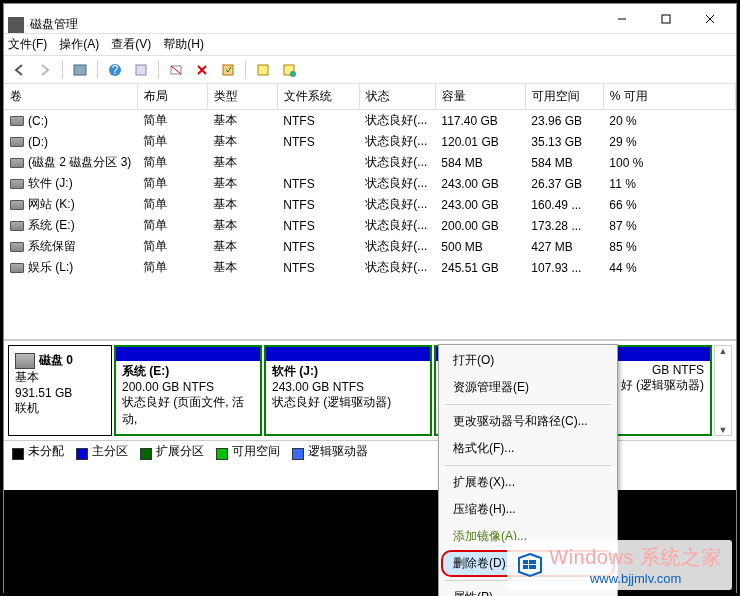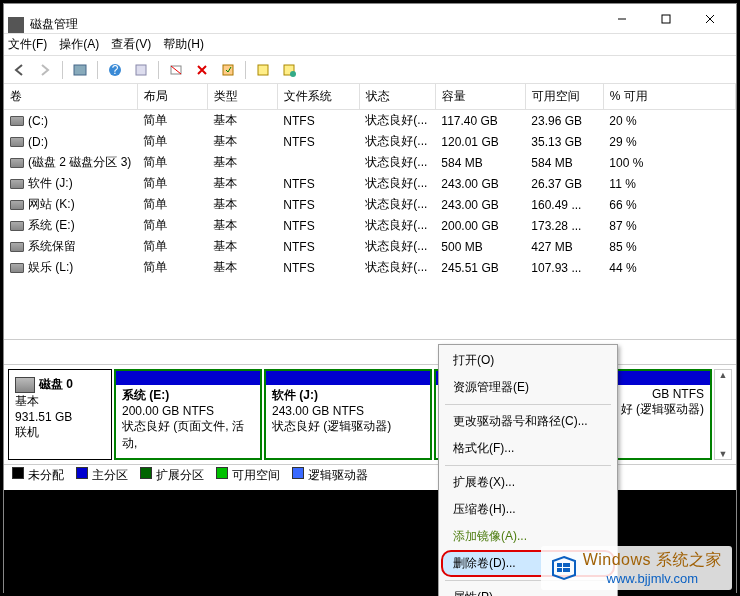--- a/index.html
+++ b/index.html
@@ -13,48 +13,48 @@
     .menubar { height: 22px; display: flex; align-items: center; padding: 0 4px; gap: 12px; border-bottom: 1px solid #e0e0e0; }
     .menubar span { cursor: default; }
     .toolbar { height: 28px; display: flex; align-items: center; padding: 0 4px; gap: 4px; border-bottom: 1px solid #e0e0e0; }
     .tb-btn { width: 22px; height: 22px; display: flex; align-items: center; justify-content: center; border: 1px solid transparent; }
     .tb-sep { width: 1px; height: 18px; background: #ccc; margin: 0 2px; }
     .table-container { flex: 0 0 auto; height: 256px; overflow: hidden; border-bottom: 1px solid #ccc; }
     .vol-table { width: 100%; border-collapse: collapse; }
     .vol-table th { text-align: left; font-weight: normal; padding: 4px 6px; background: #fff; border-right: 1px solid #e0e0e0; border-bottom: 1px solid #e0e0e0; white-space: nowrap; }
     .vol-table td { padding: 2px 6px; white-space: nowrap; }
     .vol-icon { display: inline-block; width: 14px; height: 10px; background: linear-gradient(#aaa,#888); border: 1px solid #555; border-radius: 1px; margin-right: 4px; vertical-align: middle; }
-    .disk-view { flex: 0 0 auto; height: 100px; padding: 4px; display: flex; gap: 2px; border-top: 1px solid #ccc; position: relative; margin-top: 24px; }
+    .disk-view { flex: 0 0 auto; height: 100px; padding: 4px; display: flex; gap: 2px; border-top: 1px solid #ccc; position: relative; }
     .disk-info { width: 104px; border: 1px solid #000; padding: 6px; background: #fff; }
     .disk-info .d-icon { display:inline-block; width: 20px; height: 16px; background: linear-gradient(#bbb,#888); border:1px solid #444; vertical-align: middle; margin-right: 4px; }
     .partitions { flex: 1; display: flex; gap: 2px; }
     .part { border: 2px solid #008000; position: relative; padding: 4px 6px; background: #fff; overflow: hidden; }
     .part .top-band { position: absolute; top:0; left:0; right:0; height: 14px; background: #0000d0; }
     .part.selected { border: 2px solid #008000; }
     .part .part-body { position: relative; margin-top: 12px; }
     .part-title { font-weight: bold; }
     .scroll-ind { width: 18px; border:1px solid #ccc; display:flex; flex-direction:column; justify-content:space-between; align-items:center; }
     .scroll-ind span { font-size: 9px; color:#555; }
     .legend { height: 22px; border-top: 1px solid #ccc; display: flex; align-items: center; gap: 12px; padding: 0 8px; }
-    .legend-item { display: flex; align-items: flex-start; gap: 4px; }
+    .legend-item { display: flex; align-items: flex-end; gap: 4px; }
     .lg { width: 12px; height: 12px; border:1px solid #333; }
     .lg-unalloc { background: #000; }
     .lg-primary { background: #0000d0; }
     .lg-extended { background: #006400; }
     .lg-free { background: #00c000; }
     .lg-logical { background: #3a6aff; }
     .context-menu { position: absolute; top: 344px; left: 438px; width: 180px; background: #f8f8f8; border: 1px solid #a0a0a0; box-shadow: 2px 2px 4px rgba(0,0,0,0.3); padding: 2px; z-index: 100; }
     .cm-item { padding: 5px 12px; cursor: default; }
     .cm-item.disabled { color: #4d7c0f; }
     .cm-item.highlight { background: #cde8ff; }
     .cm-sep { height: 1px; background: #d0d0d0; margin: 3px 4px; }
     .cm-item.boxed { border: 2px solid #d00; border-radius: 10px; padding: 3px 10px; }
     .watermark { position: absolute; bottom: 6px; right: 8px; display: flex; align-items: center; gap: 6px; background: rgba(255,255,255,0.85); padding: 4px 10px; border-radius: 3px; z-index: 200; }
     .wm-icon { width: 26px; height: 26px; display:flex; align-items:center; justify-content:center; }
-    .wm-text .line1 { color: #a16207; font-size: 16px; letter-spacing: 0.5px; }
+    .wm-text .line1 { color: #fca5a5; font-size: 20px; letter-spacing: 0.5px; }
     .wm-text .line2 { color: #0a60c2; font-size: 13px; text-align: center; }
     .black-strip { position:absolute; bottom:0; left:4px; right:4px; height: 106px; background:#000; z-index: 50; }
   </style>
 </head>
 <body>
 
 <div class="window">
 
   <div class="titlebar">
     <span class="icon"></span>

